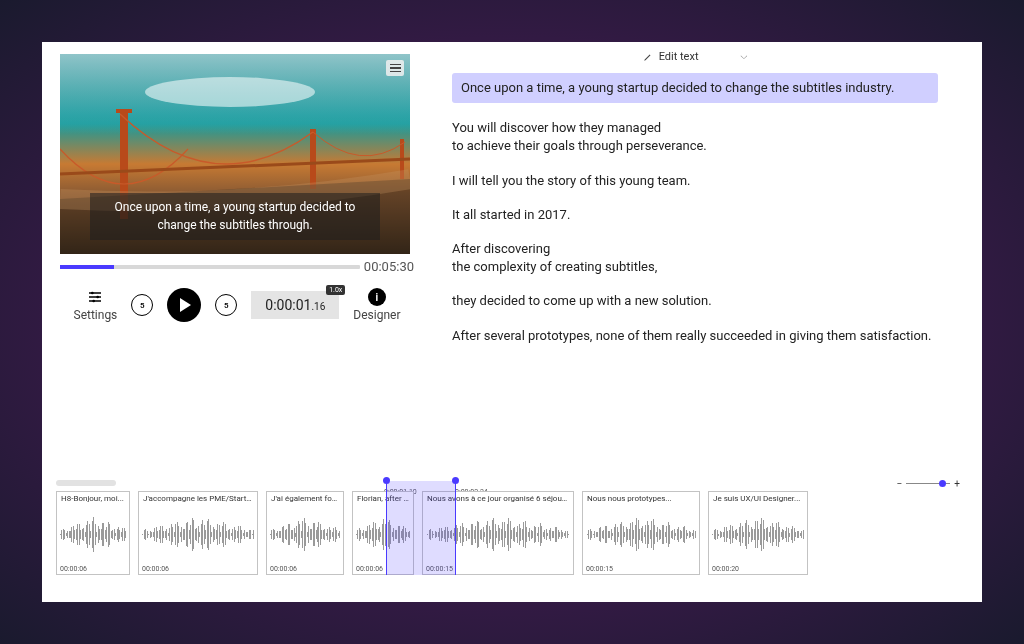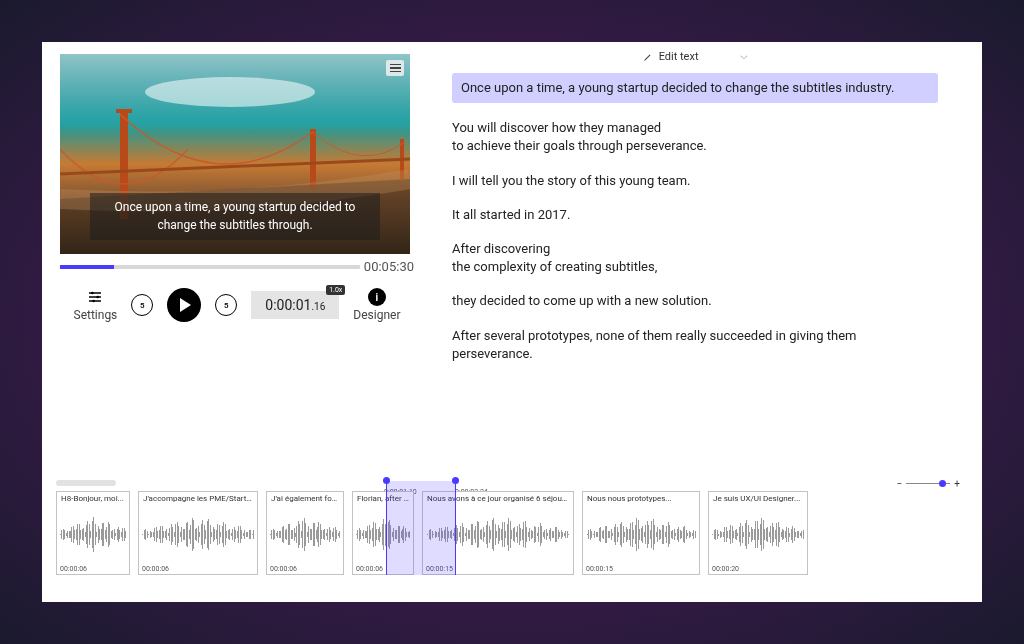--- a/index.html
+++ b/index.html
@@ -130,21 +130,21 @@
       </div>
       <div class="transcript" id="transcript">
           <p class="hl" style="white-space: pre-line;">Once upon a time, a young startup decided to change the subtitles industry.</p>
           <p style="white-space: pre-line;">You will discover how they managed
 to achieve their goals through perseverance.</p>
           <p style="white-space: pre-line;">I will tell you the story of this young team.</p>
           <p style="white-space: pre-line;">It all started in 2017.</p>
           <p style="white-space: pre-line;">After discovering
 the complexity of creating subtitles,</p>
           <p style="white-space: pre-line;"> they decided to come up with a new solution.</p>
-          <p style="white-space: pre-line;">After several prototypes, none of them really succeeded in giving them perseverance.</p>
+          <p style="white-space: pre-line;">After several prototypes, none of them really succeeded in giving them satisfaction.</p>
         </div>
     </div>
 
   </div>
 
   <div class="timeline">
     <div class="mini-bar"></div>
     <div class="time-labels">
       <span style="left:342px">0:00:01.10</span>
       <span style="left:413px">0:00:02.24</span>

